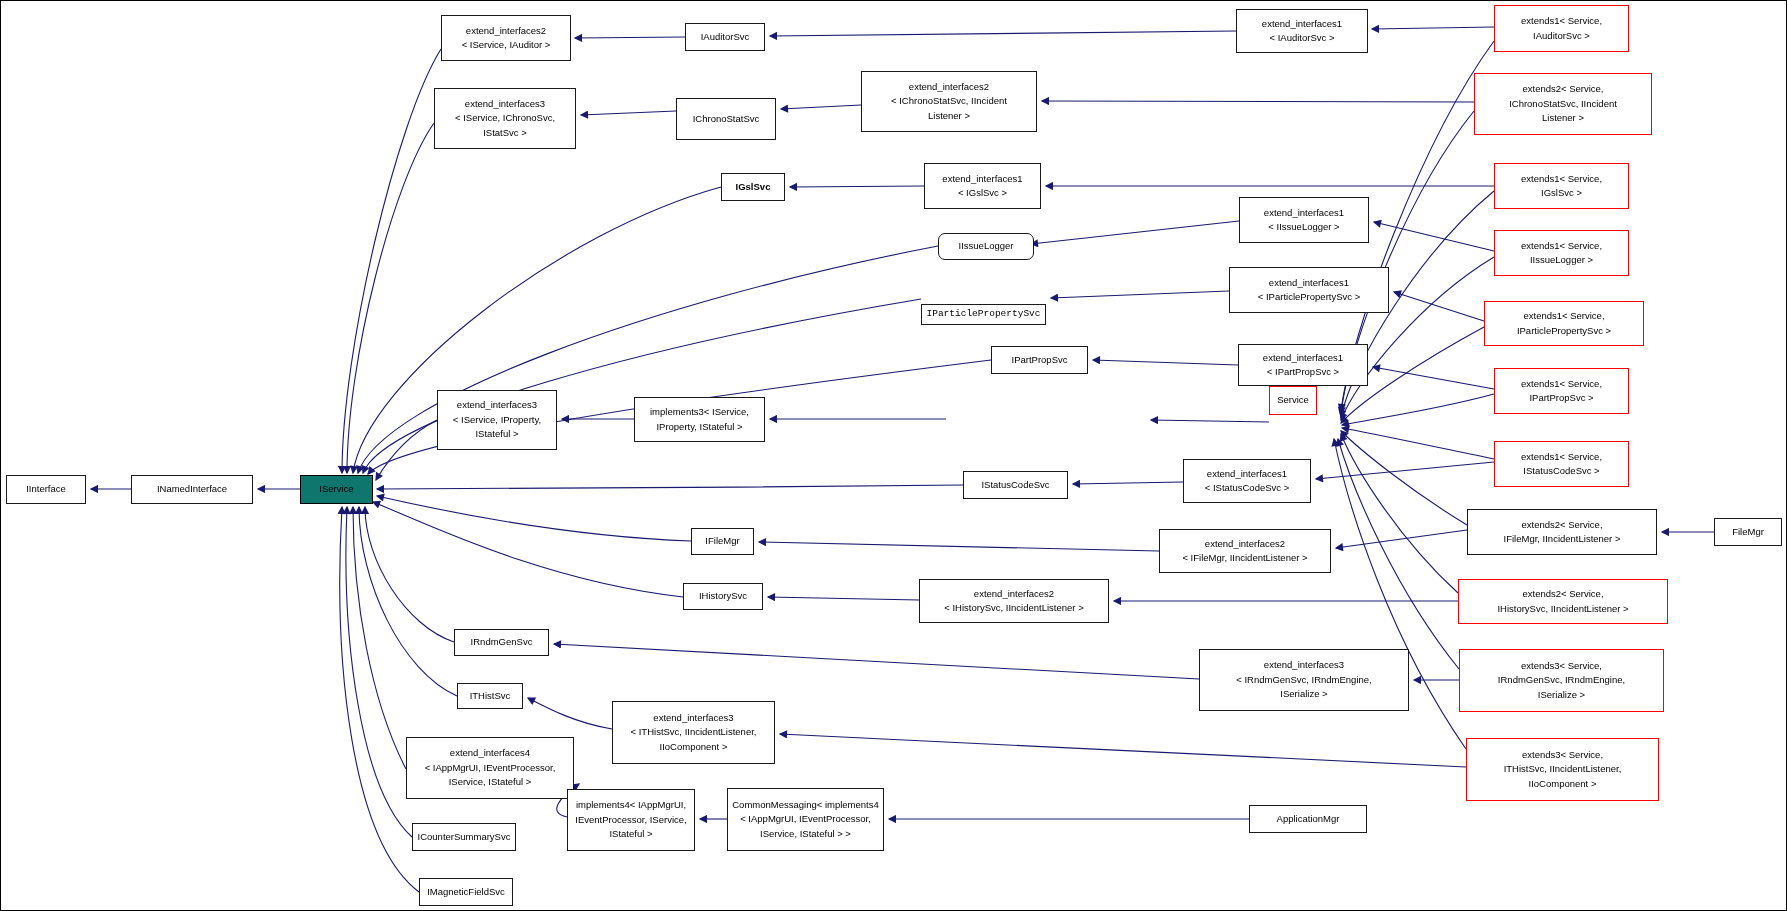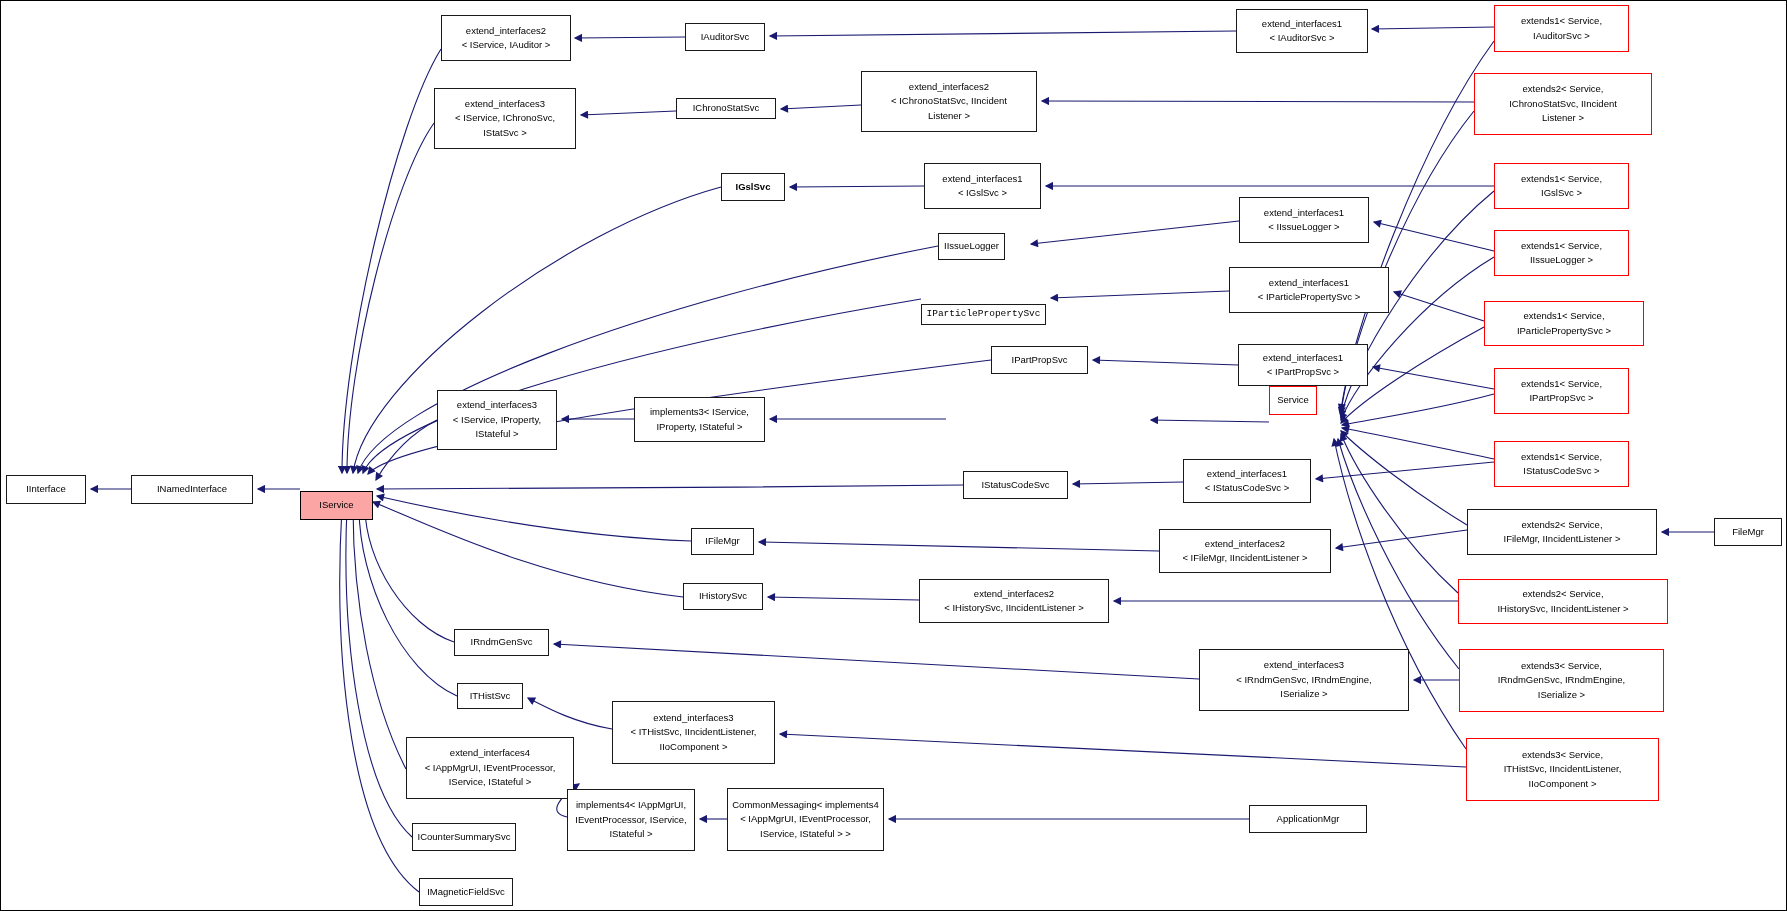--- a/index.html
+++ b/index.html
@@ -3,21 +3,21 @@
 <meta charset="utf-8">
 <style>
   html,body{margin:0;padding:0;background:#ffffff;}
   #canvas{position:relative;width:1785px;height:909px;background:#ffffff;border:1px solid #000;overflow:hidden;
           font-family:"Liberation Sans","DejaVu Sans",sans-serif;}
   #edges{position:absolute;left:0;top:0;width:100%;height:100%;}
   .node{position:absolute;display:flex;align-items:center;justify-content:center;text-align:center;
         white-space:pre;color:#000;background:#fff;border:1px solid #1a1a1a;
         font-size:9.5px;line-height:14.5px;box-sizing:border-box;cursor:pointer;}
   .node.red{border:1.5px solid #ff0000;}
-  .node.current{background:#fca5a5;border:1.2px solid #000;margin-top:16px;}
+  .node.current{background:#0f766e;border:1.2px solid #000;}
   path.edge{fill:none;stroke-width:1.1px;}
 </style>
 </head>
 <body>
 
 <div id="canvas">
   <svg id="edges" width="1785" height="909" viewBox="0 0 1785 909" xmlns="http://www.w3.org/2000/svg">
     <defs>
       <marker id="arrow" viewBox="0 0 10 10" refX="8.5" refY="5" markerWidth="9.5" markerHeight="7.5" orient="auto-start-reverse">
         <path d="M0,0 L10,5 L0,10 z" fill="#191970"></path>
@@ -89,33 +89,33 @@
     <div class="node normal" style="left: 440px; top: 14px; width: 130px; height: 46px;">extend_interfaces2
 &lt; IService, IAuditor &gt;</div>
     <div class="node normal" style="left: 684px; top: 22px; width: 80px; height: 28px;">IAuditorSvc</div>
     <div class="node normal" style="left: 1235px; top: 8px; width: 132px; height: 44px;">extend_interfaces1
 &lt; IAuditorSvc &gt;</div>
     <div class="node red" style="left: 1493px; top: 4px; width: 135px; height: 47px;">extends1&lt; Service,
 IAuditorSvc &gt;</div>
     <div class="node normal" style="left: 433px; top: 87px; width: 142px; height: 61px;">extend_interfaces3
 &lt; IService, IChronoSvc,
 IStatSvc &gt;</div>
-    <div class="node normal" style="left: 675px; top: 97px; width: 100px; height: 21px;">IChronoStatSvc</div>
+    <div class="node normal" style="left: 675px; top: 97px; width: 100px; height: 42px;">IChronoStatSvc</div>
     <div class="node normal" style="left: 860px; top: 70px; width: 176px; height: 61px;">extend_interfaces2
 &lt; IChronoStatSvc, IIncident
 Listener &gt;</div>
     <div class="node red" style="left: 1473px; top: 72px; width: 178px; height: 62px;">extends2&lt; Service,
 IChronoStatSvc, IIncident
 Listener &gt;</div>
     <div class="node normal" style="left: 720px; top: 172px; width: 64px; height: 28px; font-weight: bold;">IGslSvc</div>
     <div class="node normal" style="left: 923px; top: 162px; width: 117px; height: 46px;">extend_interfaces1
 &lt; IGslSvc &gt;</div>
     <div class="node red" style="left: 1493px; top: 162px; width: 135px; height: 46px;">extends1&lt; Service,
 IGslSvc &gt;</div>
-    <div class="node normal" style="left: 937px; top: 232px; width: 67px; height: 27px;">IIssueLogger</div>
+    <div class="node normal" style="left: 937px; top: 232px; width: 96px; height: 27px; border-radius: 7px;">IIssueLogger</div>
     <div class="node normal" style="left: 1238px; top: 196px; width: 130px; height: 46px;">extend_interfaces1
 &lt; IIssueLogger &gt;</div>
     <div class="node red" style="left: 1493px; top: 229px; width: 135px; height: 46px;">extends1&lt; Service,
 IIssueLogger &gt;</div>
     <div class="node normal" style="left: 920px; top: 303px; width: 125px; height: 21px; font-family: Liberation Mono, monospace;">IParticlePropertySvc</div>
     <div class="node normal" style="left: 1228px; top: 266px; width: 160px; height: 46px;">extend_interfaces1
 &lt; IParticlePropertySvc &gt;</div>
     <div class="node red" style="left: 1483px; top: 300px; width: 160px; height: 45px;">extends1&lt; Service,
 IParticlePropertySvc &gt;</div>
     <div class="node normal" style="left: 990px; top: 345px; width: 97px; height: 28px;">IPartPropSvc</div>

